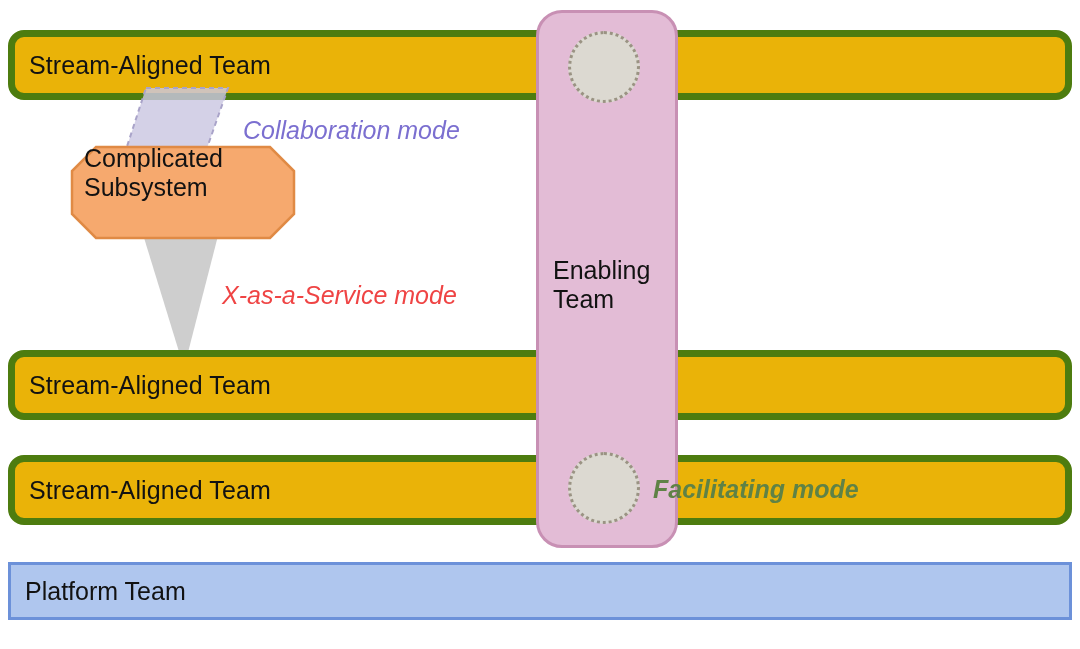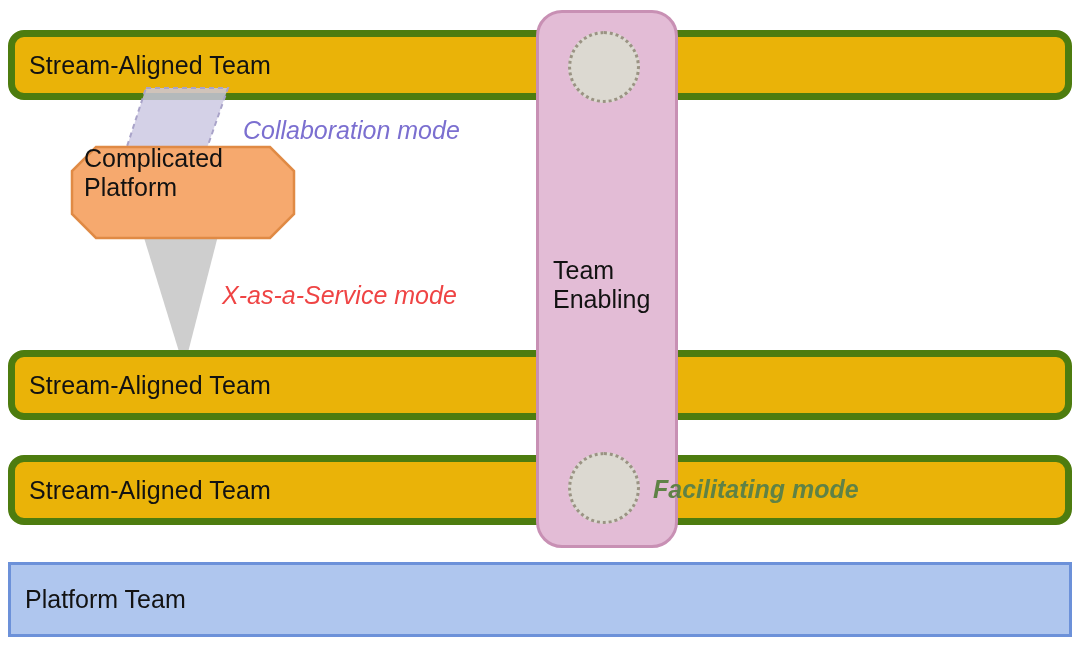--- a/index.html
+++ b/index.html
@@ -139,44 +139,44 @@
   </div>
 
   <div class="stream-bar" style="left:8px; top:350px; width:1064px; height:70px;">
     <span class="bar-label">Stream-Aligned Team</span>
   </div>
 
   <div class="stream-bar" style="left:8px; top:455px; width:1064px; height:70px;">
     <span class="bar-label">Stream-Aligned Team</span>
   </div>
 
-  <div class="platform-bar" style="left:8px; top:562px; width:1064px; height:75px;">
+  <div class="platform-bar" style="left:8px; top:562px; width:1064px; height:58px;">
     <span class="bar-label">Platform Team</span>
   </div>
 
   <div class="collab-shape" style="left:118px; top:86px; width:112px; height:84px;">
     <svg width="112" height="84" viewBox="0 0 112 84">
       <polygon points="28,2 110,2 82,82 2,82" fill="#CBC7E2" fill-opacity="0.82" stroke="#A9A3C9" stroke-width="2" stroke-dasharray="5,4"></polygon>
     </svg>
   </div>
 
   <div class="octagon" style="left:70px; top:145px; width:226px; height:95px;">
     <svg width="226" height="95" viewBox="0 0 226 95">
       <polygon points="26,2 200,2 224,26 224,69 200,93 26,93 2,69 2,26" fill="#F6A96E" stroke="#E08A45" stroke-width="2.5"></polygon>
     </svg>
   </div>
   <div class="octagon-label" style="left:84px; top:144px;">
     <div>Complicated</div>
-    <div>Platform</div>
+    <div>Subsystem</div>
   </div>
 
   <div class="enabling-box" style="left:536px; top:10px; width:142px; height:538px;">
     <div class="enabling-label">
+      <div>Enabling</div>
       <div>Team</div>
-      <div>Enabling</div>
     </div>
   </div>
 
   <div class="facilitate-circle" style="left:568px; top:31px; width:72px; height:72px;"></div>
   <div class="facilitate-circle" style="left:568px; top:452px; width:72px; height:72px;"></div>
 
   <div class="mode-label mode-collab" style="left:243px; top:108px;margin-top:8px;">Collaboration mode</div>
 
   <div class="mode-label mode-xaas" style="left:222px; top:281px;">X-as-a-Service mode</div>
 

